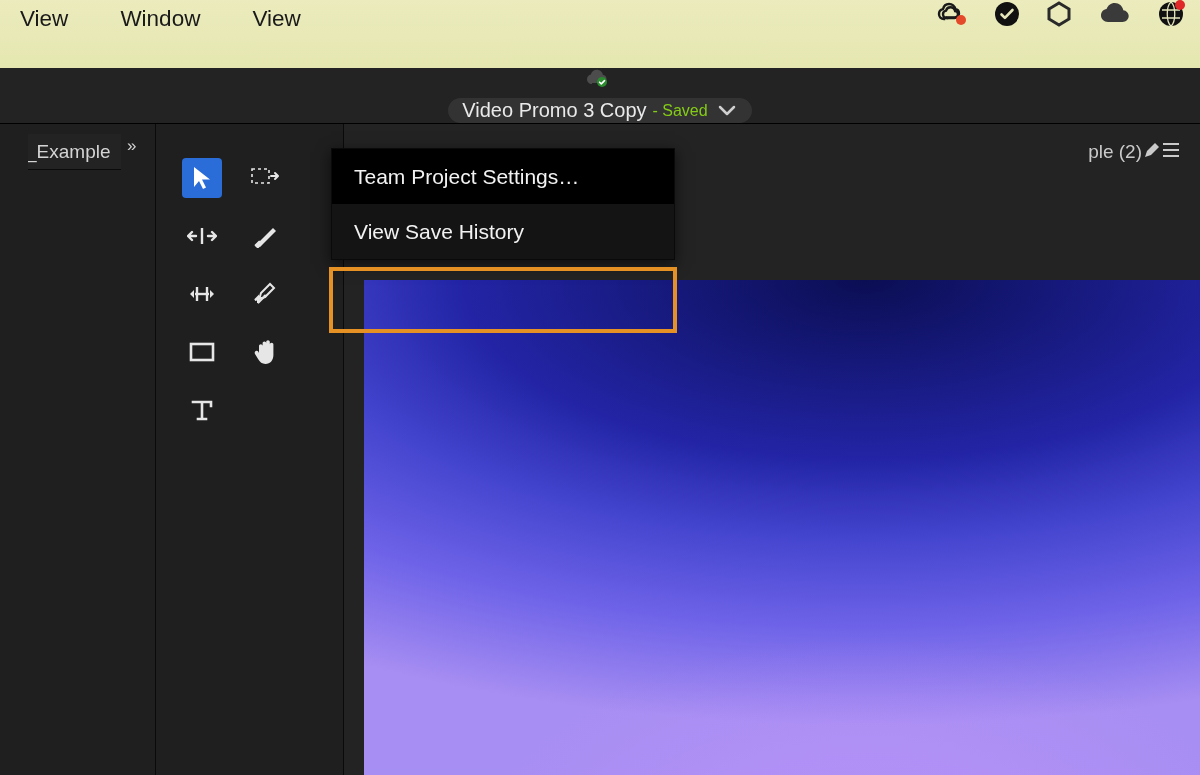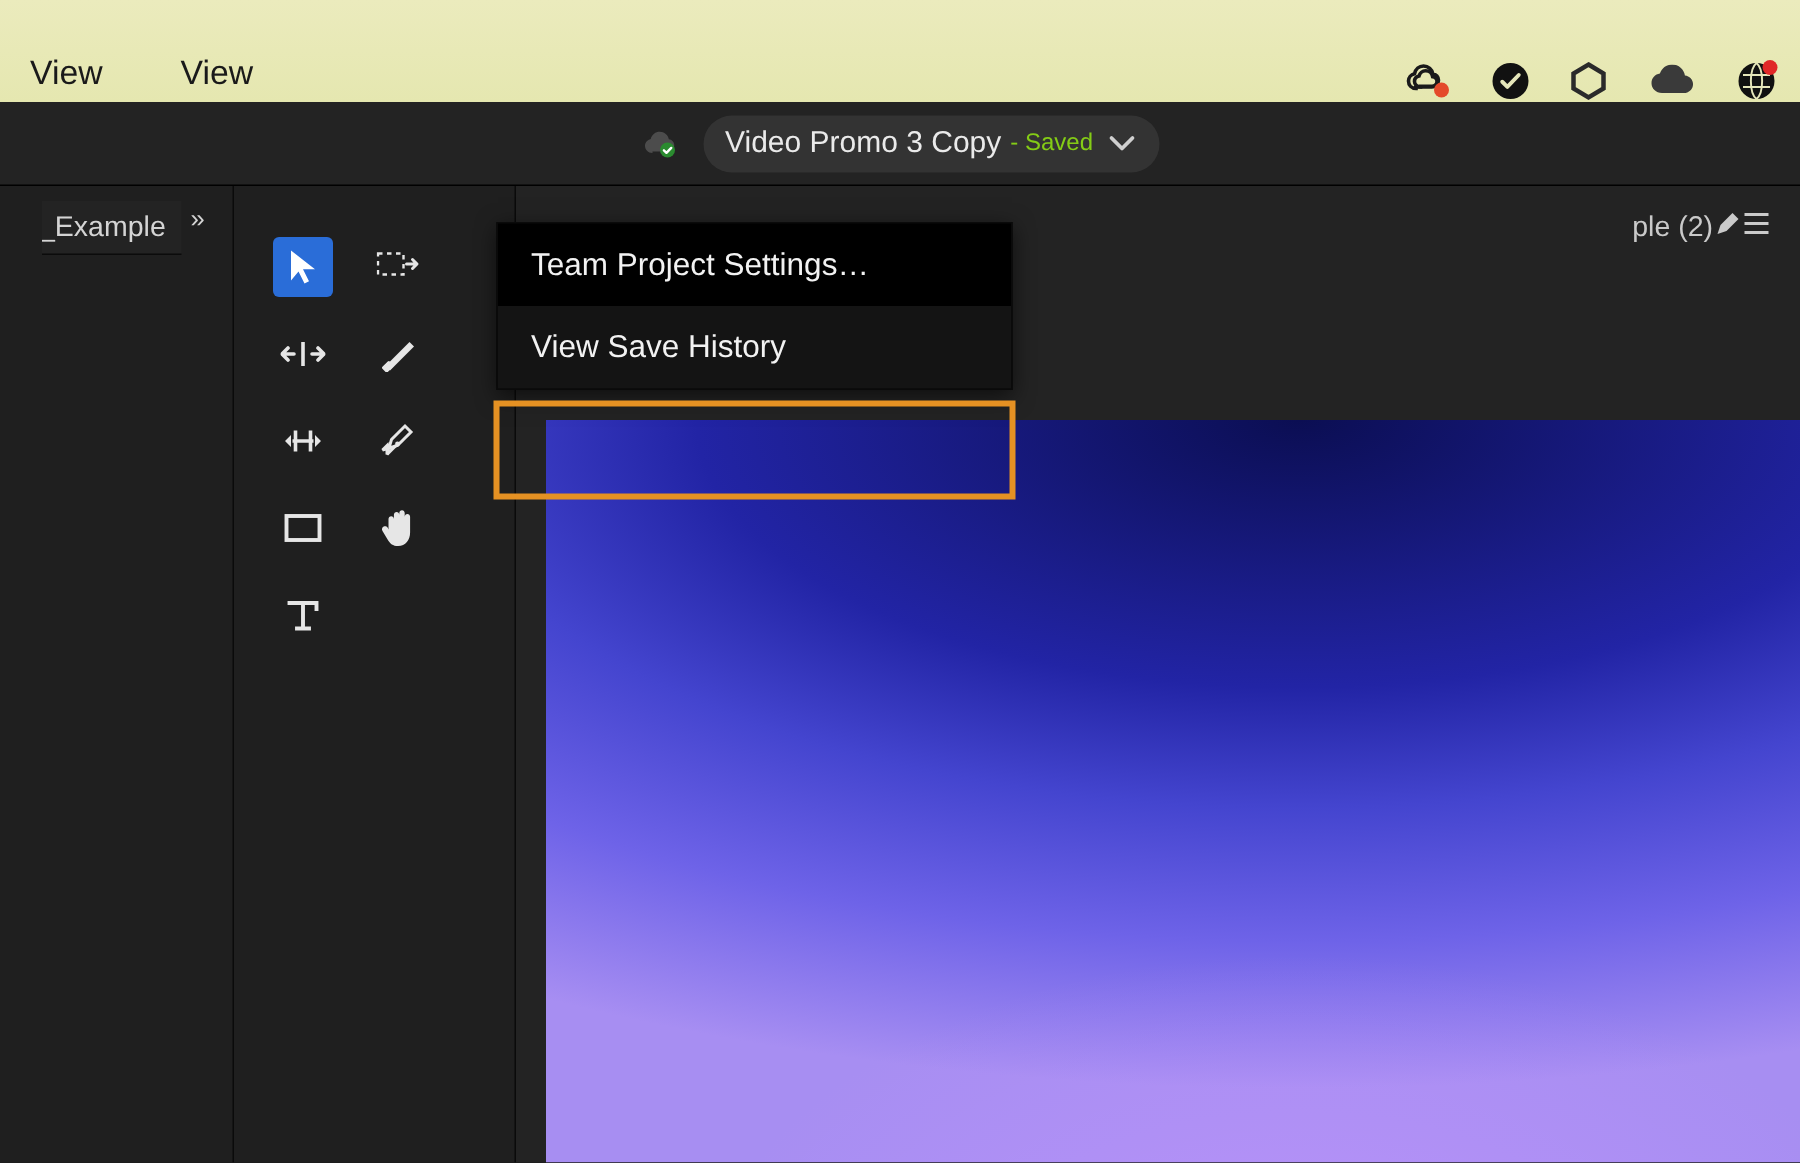--- a/index.html
+++ b/index.html
@@ -4,21 +4,21 @@
   <style>
     * { margin: 0; padding: 0; box-sizing: border-box; }
     html, body { width: 1200px; height: 775px; overflow: hidden; font-family: -apple-system, "Segoe UI", Arial, sans-serif; }
     body { background: #1b1b1b; user-select: none; }
 
     
     .menubar {
       height: 68px;
       background: linear-gradient(180deg, #ebebbd 0%, #e5e7b0 100%);
       display: flex;
-      align-items: flex-end;
+      align-items: flex-start;
       padding: 0 10px 0 8px;
       color: #1a1a1a;
       position: relative;
     }
     .menubar .menu-item {
       font-size: 22.5px;
       padding: 6px 12px;
       margin-right: 28px;
       cursor: default;
     }
@@ -33,20 +33,21 @@
 
     
     .app-header {
       height: 56px;
       background: #232323;
       display: flex;
       align-items: center;
       justify-content: center;
       gap: 10px;
       border-bottom: 1px solid #000;
+      flex-direction: column;
     }
     .project-title-wrap {
       display: flex;
       align-items: center;
       gap: 10px;
       background: #333333;
       border-radius: 20px;
       height: 38px;
       padding: 0 16px 0 14px;
     }
@@ -163,20 +164,21 @@
       height: 66px;
       border: 4px solid #e59123;
       pointer-events: none;
     }
   </style>
 </head>
 <body>
 
 <div class="menubar">
   <div class="menu-item">View</div>
+  <div class="menu-item">Window</div>
   <div class="menu-item">View</div>
 
   <div class="tray">
     <span>
       <svg width="32" height="24" viewBox="0 0 32 24">
         <path d="M8 17c-3 0-5-2.2-5-5 0-2.3 1.7-4.3 4-4.8C7.7 4 10.1 2 13 2c3.2 0 5.8 2.3 6.3 5.3 2.1.2 3.7 2 3.7 4.2 0 2.4-2 4.5-4.5 4.5H8z" fill="none" stroke="#1a1a1a" stroke-width="2.4"></path>
         <path d="M11 16c-2.2 0-4-1.7-4-3.7 0-1.7 1.3-3.2 3-3.6.5-2 2.3-3.5 4.4-3.5 2.4 0 4.3 1.7 4.7 3.9 1.6.2 2.9 1.5 2.9 3.1 0 1.8-1.5 3.3-3.4 3.3H11z" fill="none" stroke="#1a1a1a" stroke-width="2.4"></path>
         <circle cx="25" cy="18" r="5" fill="#e44a2a"></circle>
       </svg>
     </span>

